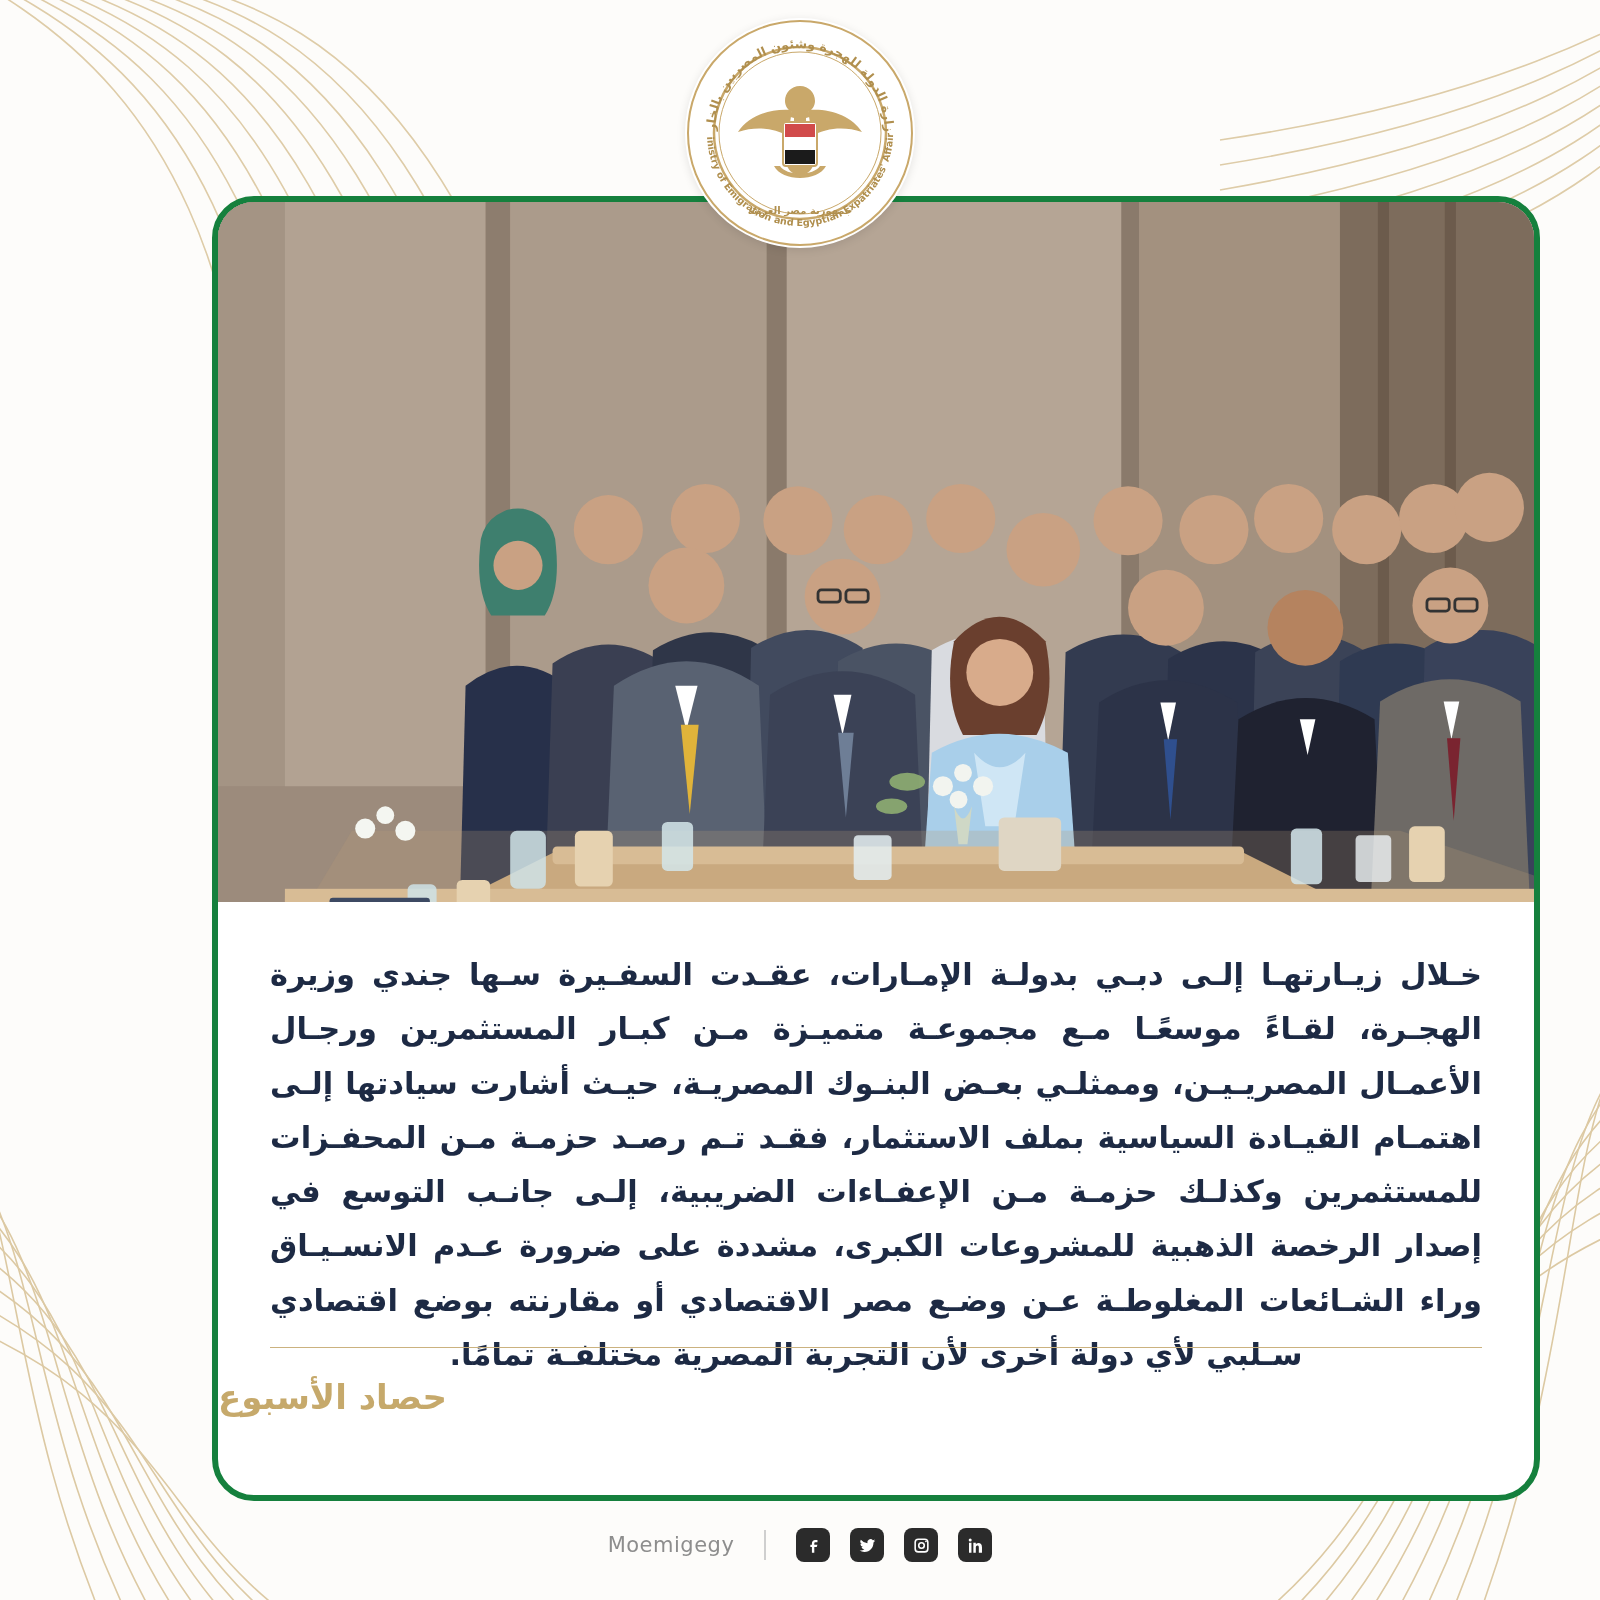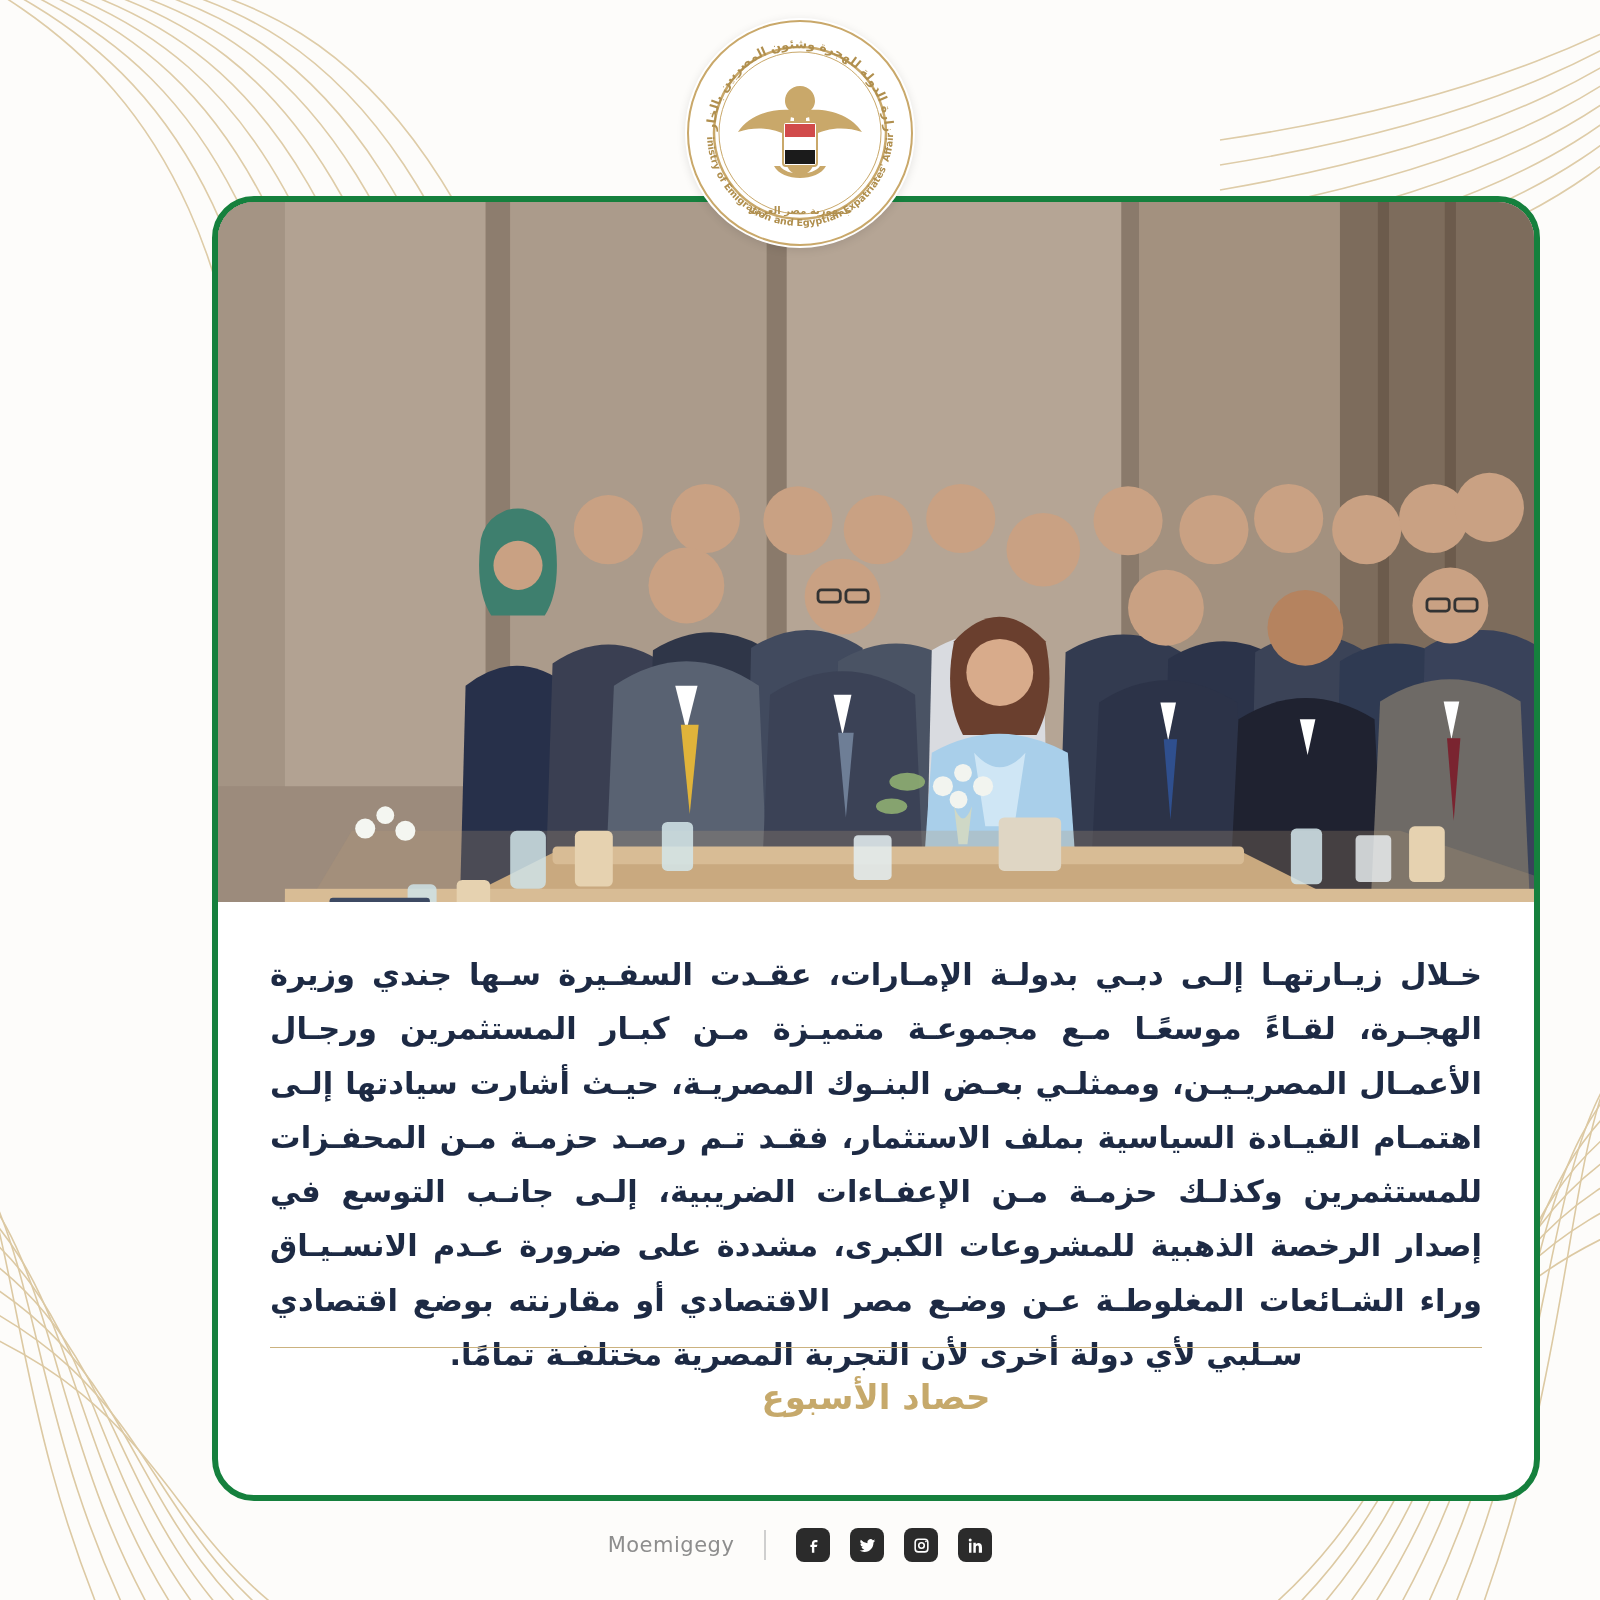--- a/index.html
+++ b/index.html
@@ -98,21 +98,21 @@
     top: 1145px;
     height: 1px;
     background: #cbb27f;
   }
 
   .footer-title {
     position: absolute;
     top: 1175px;
     left: 0;
     width: 100%;
-    text-align: center;
+    text-align: left;
     color: #c6a96b;
     font-family: "DejaVu Sans", sans-serif;
     font-weight: bold;
     font-size: 34px;
     direction: rtl;
   }
 
   
   .socialbar {
     position: absolute;

